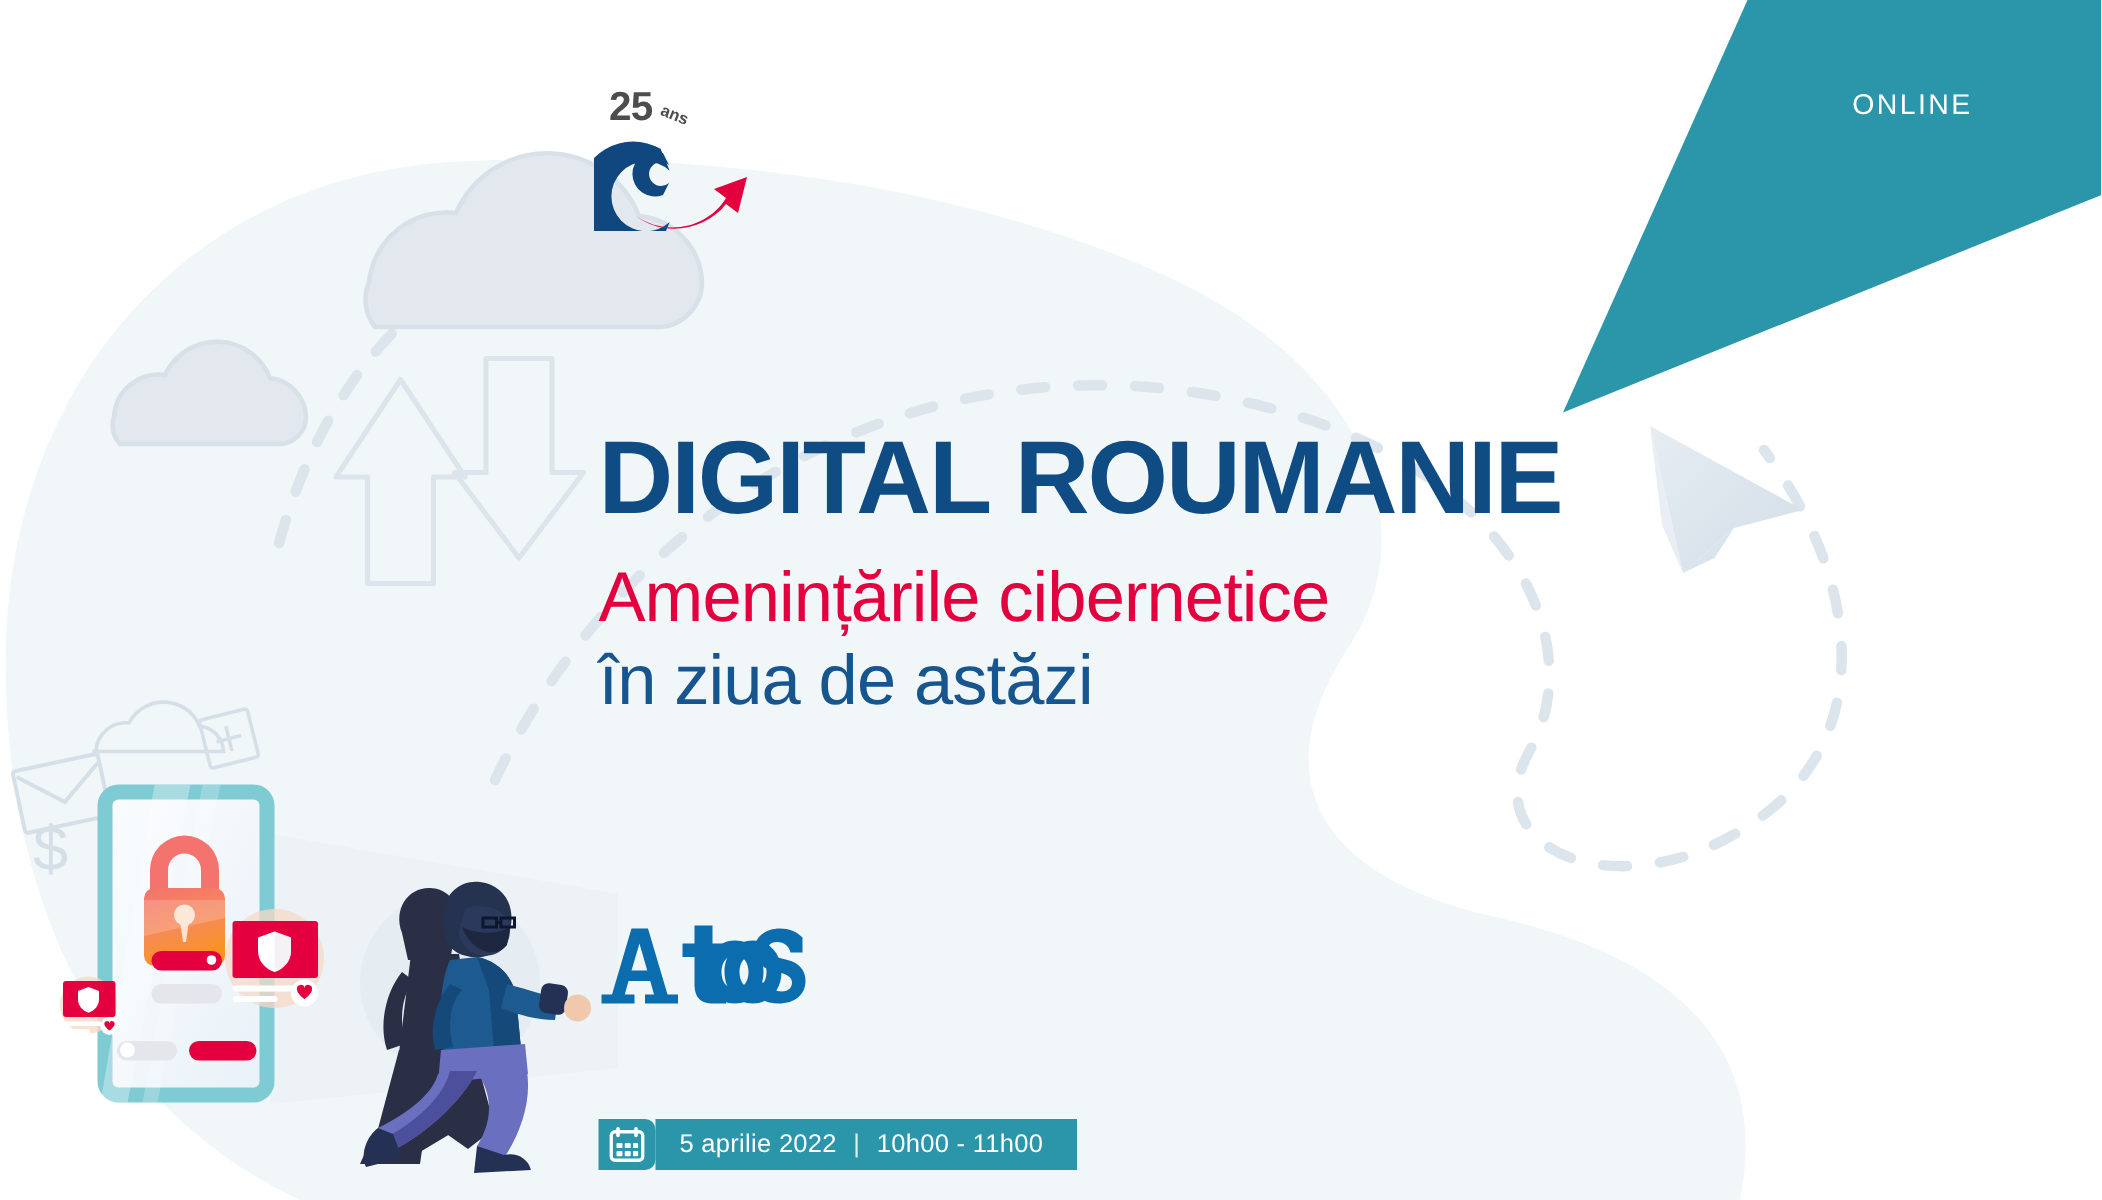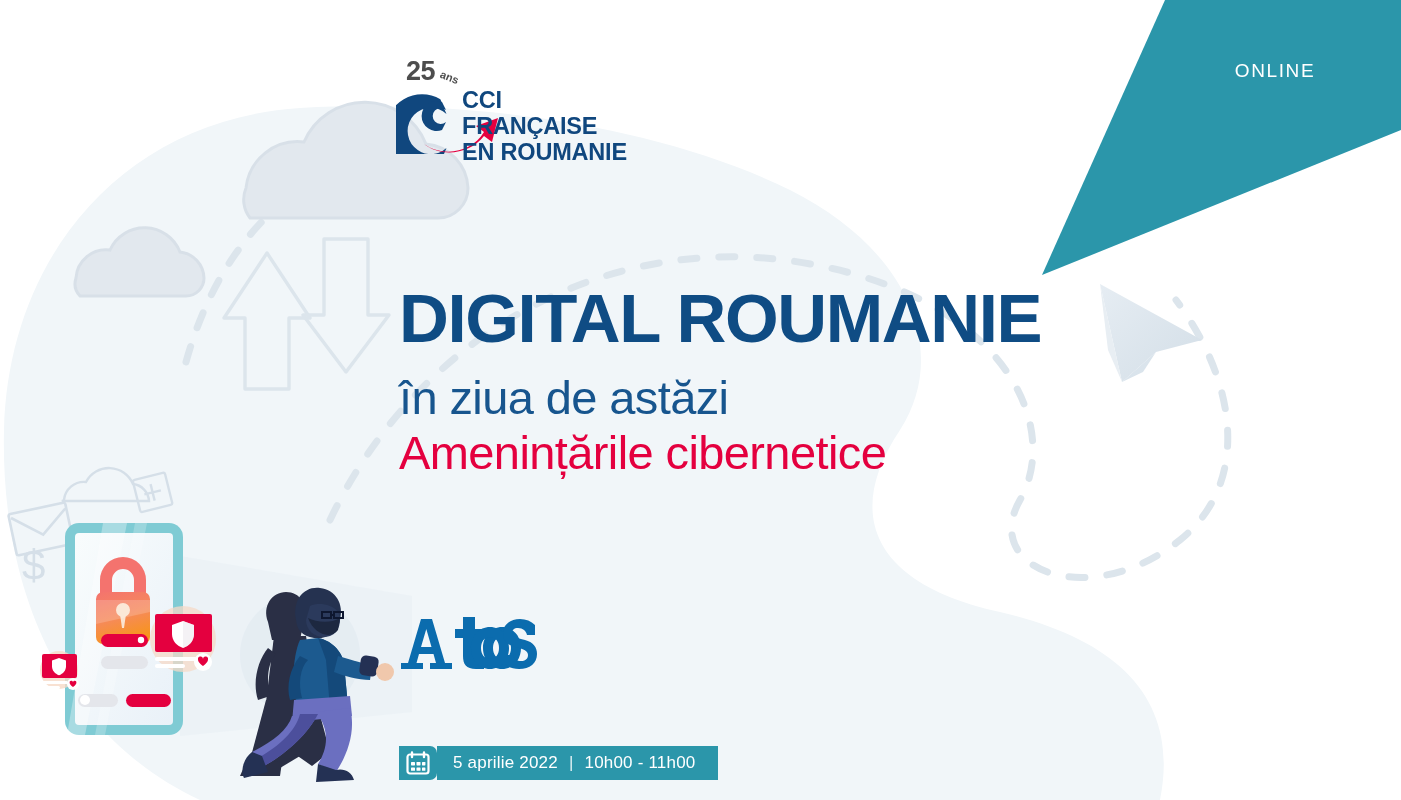--- a/index.html
+++ b/index.html
@@ -275,29 +275,27 @@
 
       <path d="M 36 86 A 30 30 0 1 1 36 34 L 41 46 A 19 19 0 1 0 41 74 Z" fill="#10477E" transform="translate(-2,-8) scale(1.22) translate(2,8)"></path>
 
       <path d="M 42 74 A 15 15 0 1 1 42 46 L 46 54 A 8 8 0 1 0 46 66 Z" fill="#10477E" transform="translate(4,0)"></path>
 
       <path d="M 28 88 C 48 102, 76 96, 88 76 L 80 70 L 102 62 L 96 86 L 88 80
                C 74 98, 46 102, 28 88 Z" fill="#E4003F"></path>
     </svg>
     <div class="cci-25">25</div>
     <div class="cci-ans">ans</div>
-    <div class="cci-text">CCI FRANÇAISE
-EN ROUMANIE</div>
   </div>
 
   <div class="headline">
     <h1 class="title-main">DIGITAL ROUMANIE</h1>
     <div class="subtitle">
+      <span class="sub-line sub-red">Amenințările cibernetice</span>
       <span class="sub-line sub-blue">în ziua de astăzi</span>
-      <span class="sub-line sub-red">Amenințările cibernetice</span>
     </div>
   </div>
 
   <svg class="atos-logo" viewBox="0 0 140 60">
     <g fill="#0B6CAE">
 
       <path d="M 2 52 L 9 52 L 22 8 L 33 8 L 46 52 L 53 52 L 53 58 L 31 58 L 31 52 L 37 52 L 34.5 43 L 20 43
                L 17.5 52 L 24 52 L 24 58 L 2 58 Z M 22 36 L 32.5 36 L 27.3 18 Z"></path>
 
       <path d="M 56 18 L 64 18 L 64 6 L 76 6 L 76 18 L 85 18 L 85 27 L 76 27 L 76 45

